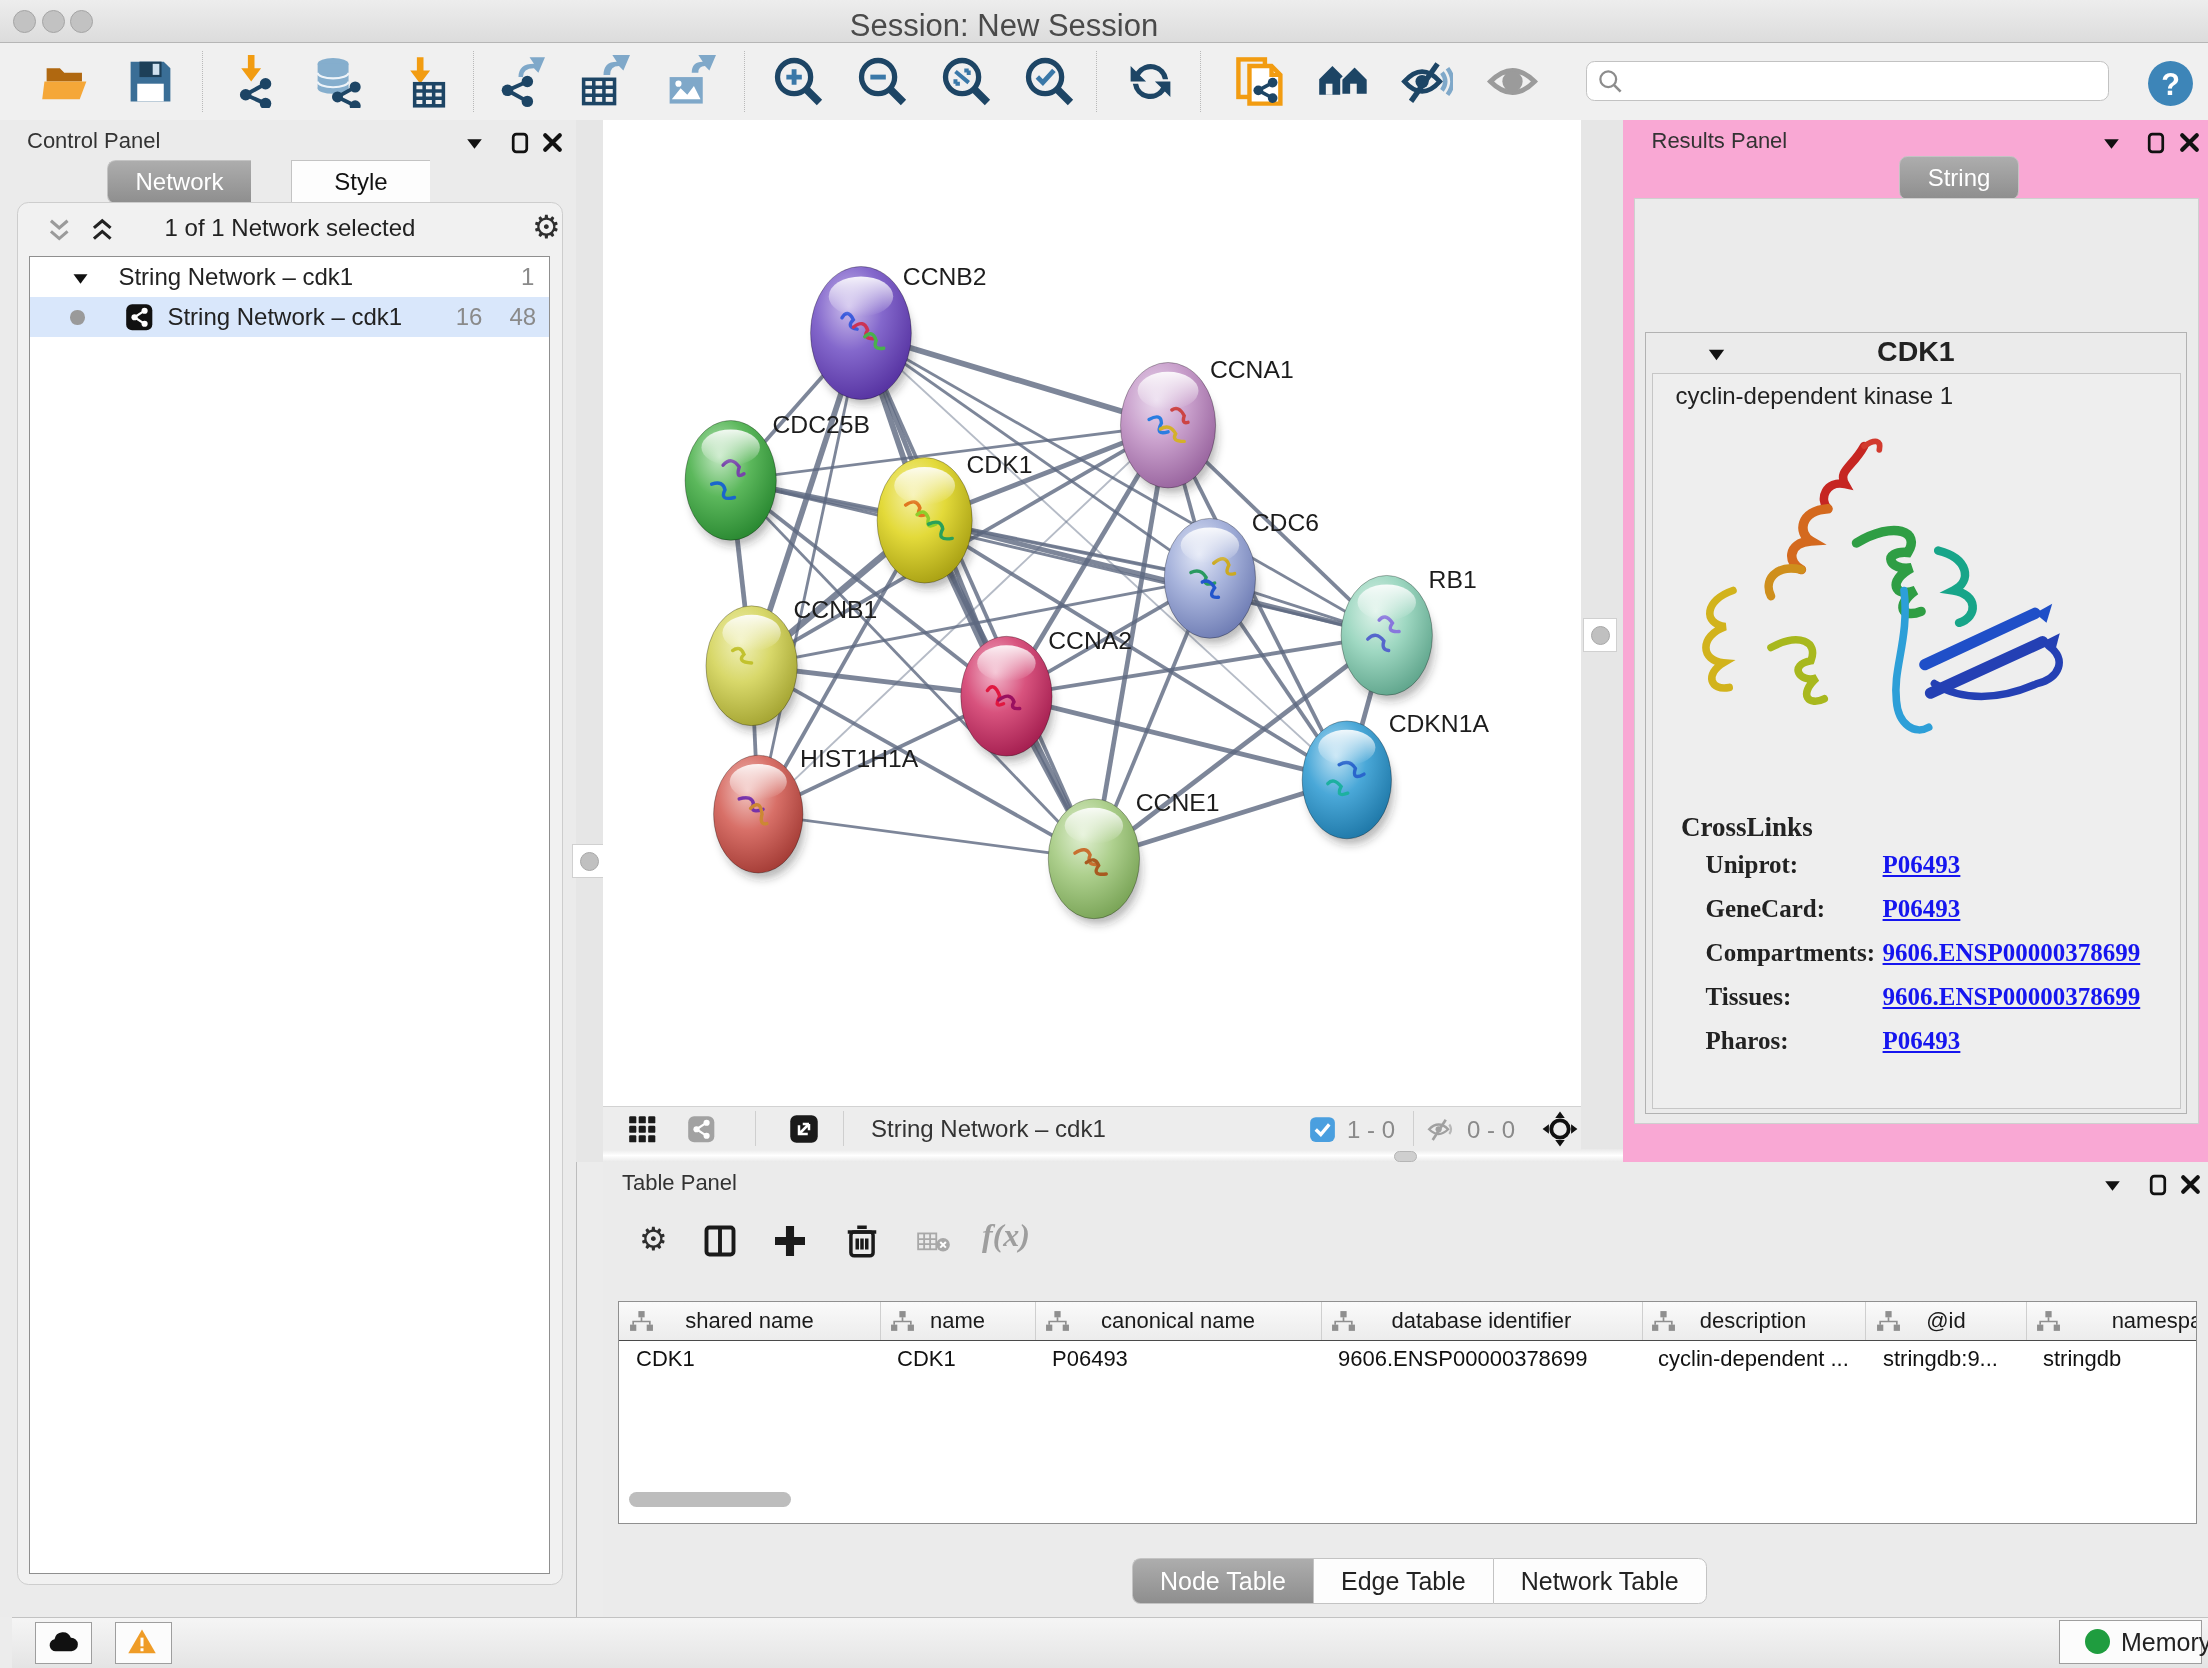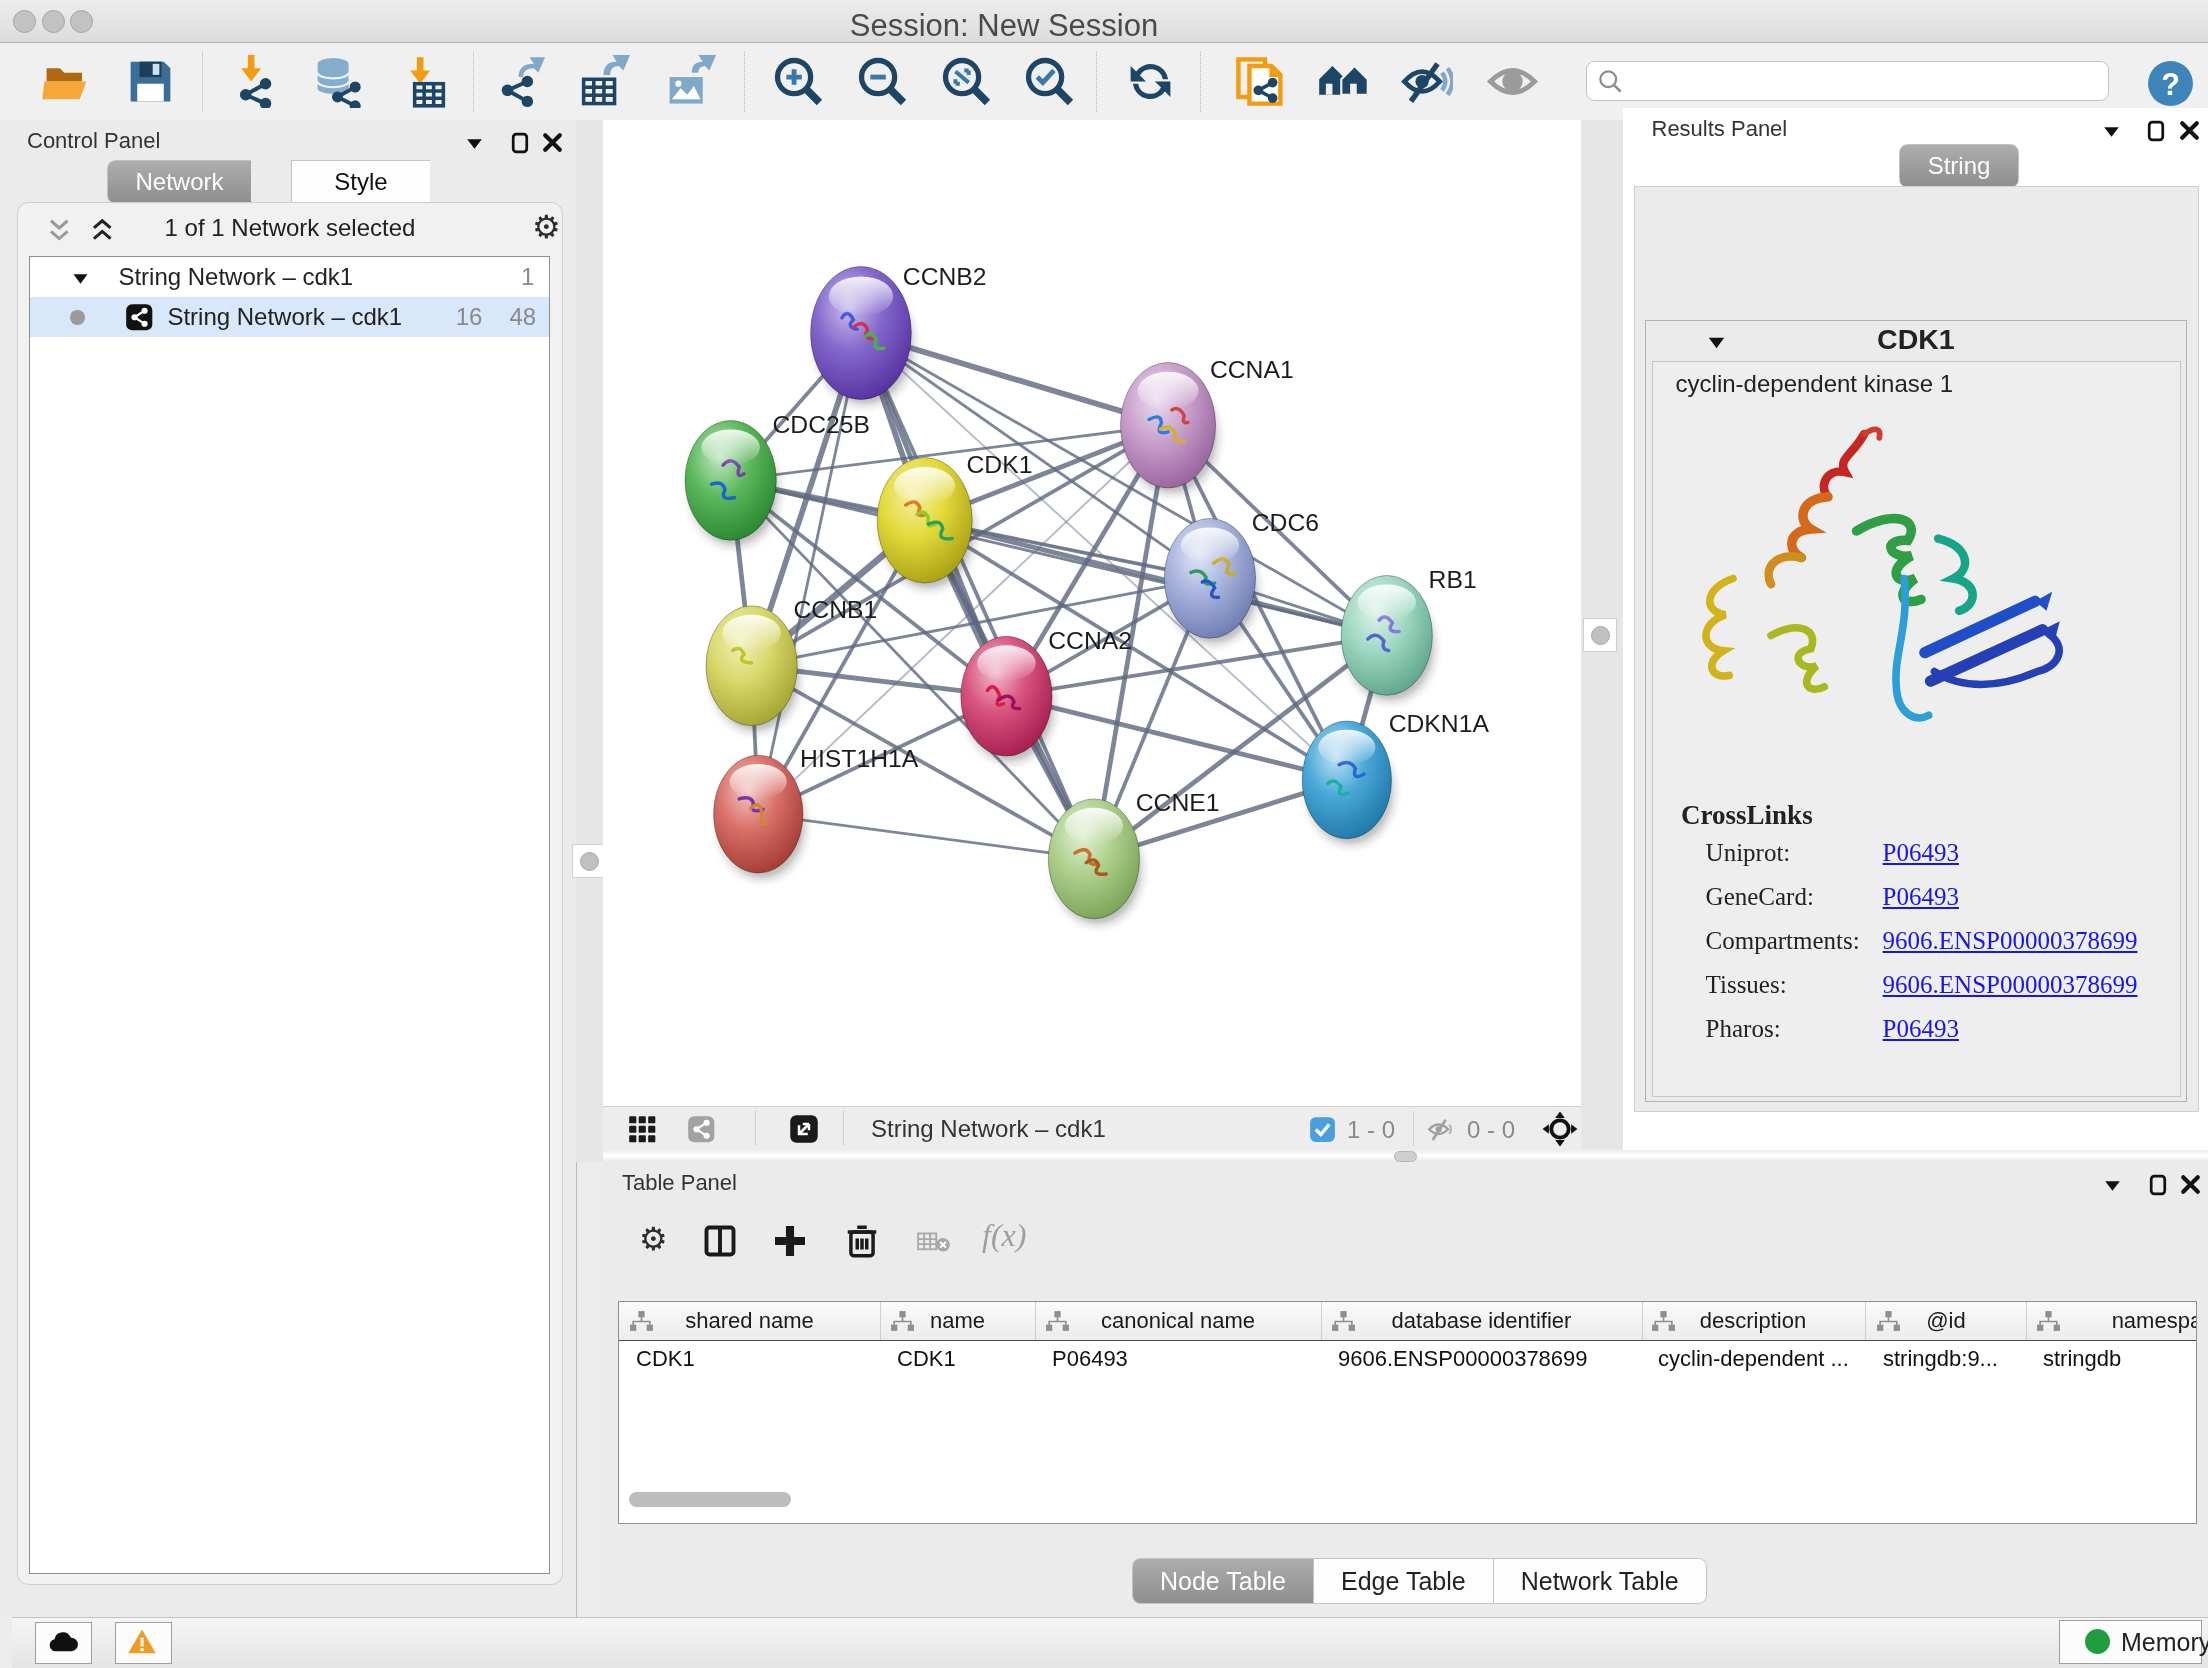--- a/index.html
+++ b/index.html
@@ -33,28 +33,28 @@
   .tree-row.sel{background:#d9e7fb;}
   .count{color:#8a8a8a;}
   
   #splitL{left:576px;top:120px;width:27px;height:1042px;background:#e6e6e6;}
   #net-canvas{left:603px;top:120px;width:978px;height:986px;background:#ffffff;}
   #net-bar{left:603px;top:1106px;width:978px;height:43px;background:#ededed;border-top:1px solid #d2d2d2;}
   .nb-sep{top:3.8px;width:0;height:35px;border-left:1px solid #cfcfcf;}
   #splitR{left:1581px;top:120px;width:42px;height:1042px;background:#e6e6e6;border-right:2.9px double #bcbcbc;}
   #splitH{left:603px;top:1149px;width:1605px;height:13.3px;background:linear-gradient(#e9e9e9,#ffffff,#e9e9e9);}
   
-  #results-panel{left:1623px;top:108px;width:586px;height:1042px;background:#ffffff;}
+  #results-panel{left:1623px;top:120px;width:586px;height:1042px;background:#f9a8d4;}
   #rp-outer{left:11.4px;top:78px;width:563px;height:924px;border:1.9px groove #cfcfcf;background:#ebebeb;}
   #rp-box1{left:9.5px;top:11.4px;width:540px;height:112px;border:1px solid #b2b2b2;}
   .rp-btn{top:30px;width:200px;height:46px;line-height:46px;text-align:center;background:#fefefe;
     border:1px solid #c4c4c4;border-radius:8.6px;font-size:24px;box-shadow:0 1.9px 1.9px rgba(0,0,0,.18);cursor:pointer;}
   #rp-box2{left:9.5px;top:133px;width:540px;height:780px;border:1px solid #b2b2b2;}
   #rp-inner{left:5.7px;top:40px;width:527px;height:734px;border:1px solid #c6c6c6;background:#eeeeee;}
-  .serif{font-family:"Liberation Serif",serif;}
+  .serif{font-family:"Liberation Serif",serif;font-weight:bold;}
   .xlink{color:#1515ef;text-decoration:underline;cursor:pointer;}
   
   #table-panel{left:603px;top:1162px;width:1605px;height:455px;background:#ebebeb;}
   #tbl-box{left:15px;top:139px;width:1577px;height:221px;background:#fff;border:1px solid #8f8f8f;overflow:hidden;}
   #tbl-head{left:0;top:0;height:38px;width:1807px;background:linear-gradient(#fafafa,#ececec);
     border-bottom:1.9px solid #4a4a4a;}
   .th{position:absolute;top:0;height:38px;font-size:22px;color:#1a1a1a;border-right:1px solid #cfcfcf;}
   .th .lbl{position:absolute;top:5.7px;width:100%;text-align:center;}
   .td{position:absolute;top:44px;font-size:22px;color:#111;padding-left:17px;white-space:nowrap;overflow:hidden;}
   #hscroll{left:9.5px;top:190px;width:162px;height:15px;background:#bdbdbd;border-radius:7.6px;}

